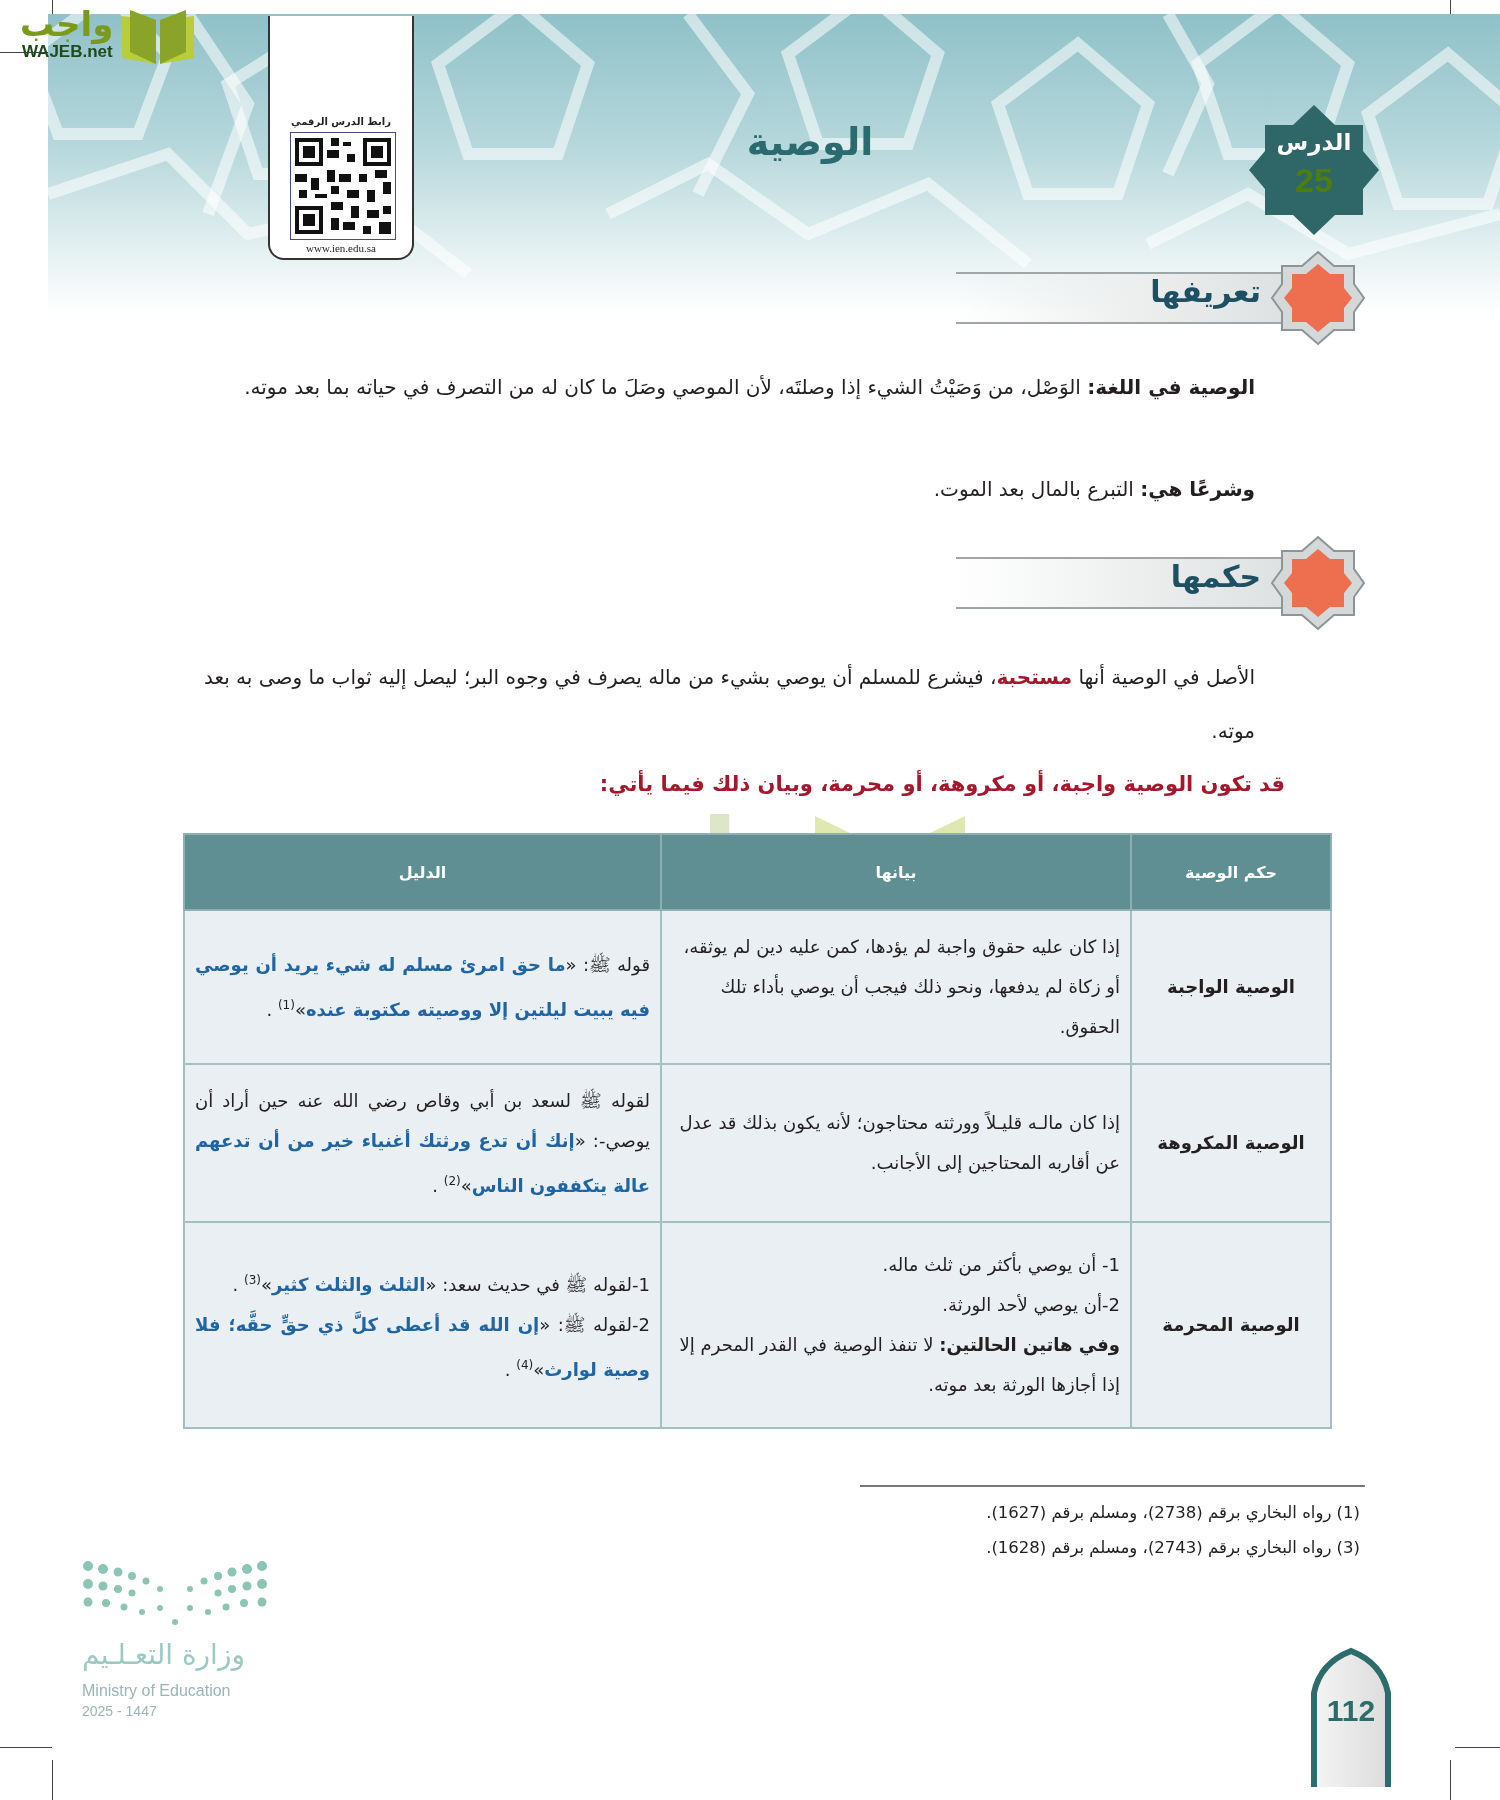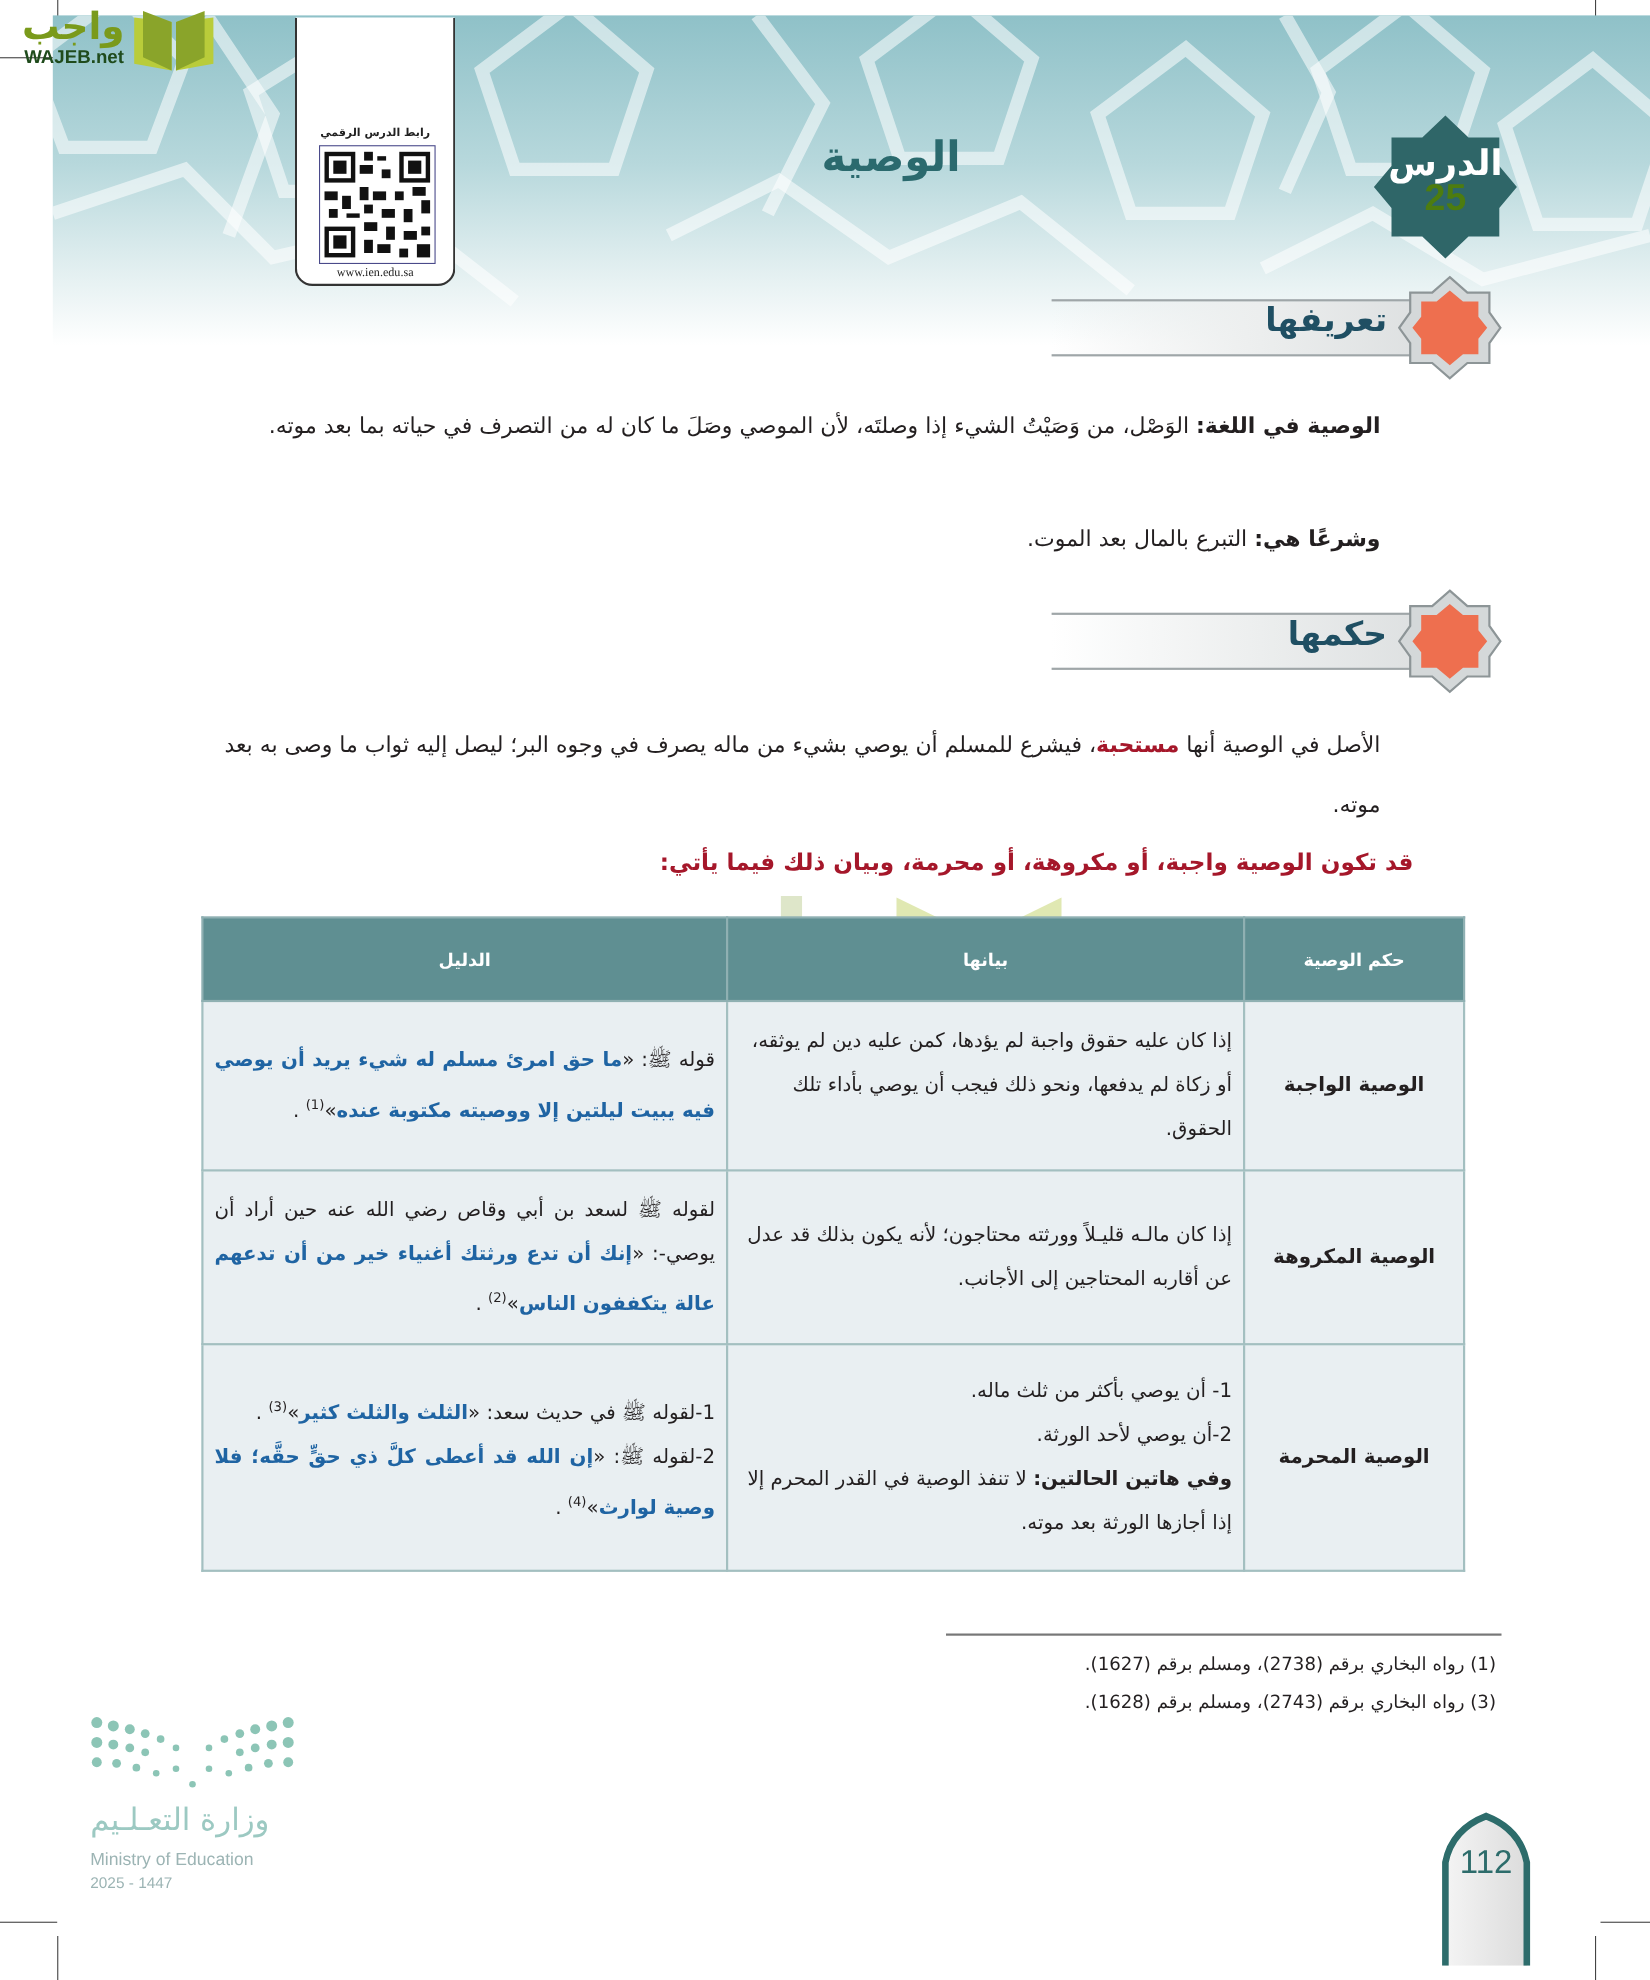--- a/index.html
+++ b/index.html
@@ -28,21 +28,21 @@
     position: absolute; left: 268px; top: 16px; width: 146px; height: 244px;
     background: #fff; border: 2px solid #333; border-top: none;
     border-radius: 0 0 16px 16px;
   }
   .qr-title { position: absolute; top: 100px; width: 100%; text-align: center; font-size: 10px; font-weight: bold; direction: rtl; color: #222; }
   .qr-box { position: absolute; left: 20px; top: 116px; width: 106px; height: 108px; border: 1px solid #4a4a8a; background: #fff; }
   .qr-url { position: absolute; top: 226px; width: 100%; text-align: center; font-family: "Liberation Serif", serif; font-size: 11px; color: #222; }
 
   
   .lesson-badge { position: absolute; left: 1247px; top: 103px; width: 134px; height: 134px; }
-  .lesson-badge .lbl { position: absolute; top: 26px; width: 100%; text-align: center; color: #fff; font-size: 32px; font-weight: bold; direction: rtl; }
+  .lesson-badge .lbl { position: absolute; top: 26px; width: 100%; text-align: center; color: #fff; font-size: 23px; font-weight: bold; direction: rtl; }
   .lesson-badge .num { position: absolute; top: 58px; width: 100%; text-align: center; color: #4d7c0f; font-size: 34px; font-weight: bold; font-family: "Liberation Sans", sans-serif; }
 
   .page-title { position: absolute; left: 720px; top: 120px; width: 180px; text-align: center; font-size: 38px; font-weight: bold; color: #2b6a6e; direction: rtl; }
 
   
   .section-head { position: absolute; height: 96px; width: 420px; }
   .section-head .bar {
     position: absolute; right: 30px; top: 22px; width: 380px; height: 52px;
     background: linear-gradient(270deg, #d9dcdd 0%, #eceeee 50%, rgba(255,255,255,0) 100%);
     border-top: 2px solid #9fa6a8; border-bottom: 2px solid #9fa6a8;
@@ -83,21 +83,21 @@
   .footnotes li { list-style: none; font-size: 16.5px; line-height: 35px; color: #231f20; }
 
   
   .moe { position: absolute; left: 80px; top: 1560px; width: 200px; height: 170px; }
   .moe .ar { position: absolute; left: 2px; top: 78px; font-size: 28px; color: #9cc9c2; direction: rtl; }
   .moe .en { position: absolute; left: 2px; top: 122px; font-size: 16px; color: #9cb4b4; font-family: "Liberation Sans", sans-serif; }
   .moe .yr { position: absolute; left: 2px; top: 143px; font-size: 14px; color: #9cb4b4; font-family: "Liberation Sans", sans-serif; }
 
   
   .page-num { position: absolute; left: 1310px; top: 1647px; width: 82px; height: 140px; }
-  .page-num .n { position: absolute; top: 30px; width: 100%; text-align: center; font-size: 30px; font-weight: normal; color: #2d6c6b; font-family: "Liberation Sans", sans-serif; }
+  .page-num .n { position: absolute; top: 47px; width: 100%; text-align: center; font-size: 30px; font-weight: bold; color: #2d6c6b; font-family: "Liberation Sans", sans-serif; }
 </style>
 </head>
 <body>
 
 <div class="crop" style="left:0;top:52px;width:52px;height:1px;"></div>
 <div class="crop" style="left:52px;top:0;width:1px;height:20px;"></div>
 <div class="crop" style="left:1450px;top:0;width:1px;height:48px;"></div>
 <div class="crop" style="left:1450px;top:52px;width:50px;height:1px;"></div>
 <div class="crop" style="left:0;top:1747px;width:52px;height:1px;"></div>
 <div class="crop" style="left:52px;top:1760px;width:1px;height:40px;"></div>

